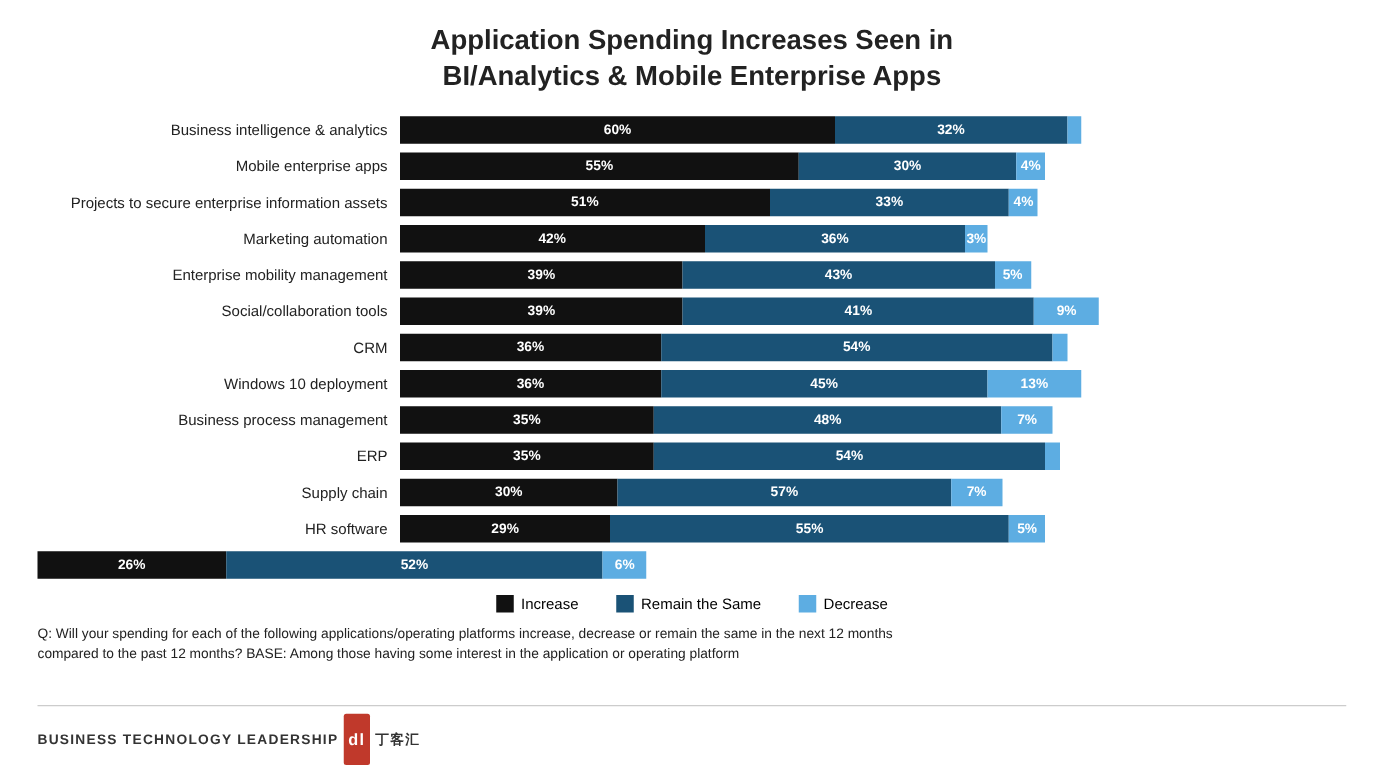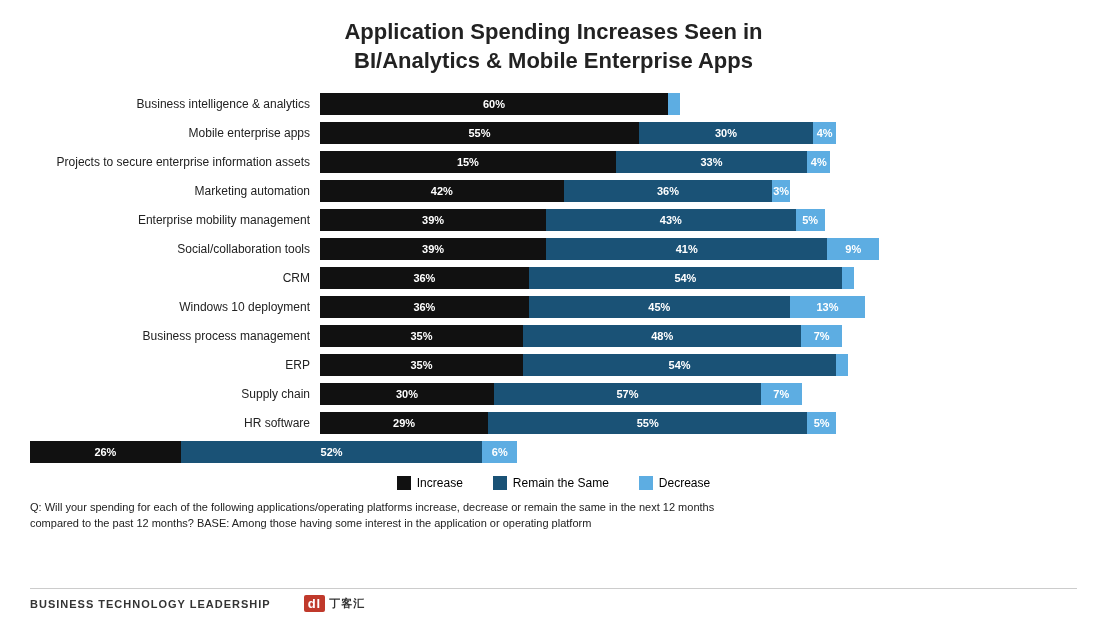--- a/index.html
+++ b/index.html
@@ -143,23 +143,22 @@
       font-weight: bold;
       color: #333;
       letter-spacing: 1px;
     }
     .red-logo {
       display: inline-block;
       background: #c0392b;
       color: #fff;
       font-size: 13px;
       font-weight: bold;
-      padding: 1px 4px;
+      padding: 13px 4px;
       border-radius: 2px;
-      margin-left: 29px;
     }
     .chart-content {
       display: flex;
       flex-direction: column;
       flex: 1;
       justify-content: flex-start;
     }
   </style>
 </head>
 <body>
@@ -169,35 +168,36 @@
     <div>Application Spending Increases Seen in</div>
     <div>BI/Analytics &amp; Mobile Enterprise Apps</div>
   </div>
 
   <div class="chart-content">
     <div id="chart-rows">
         <div class="chart-row">
           <div class="row-label">Business intelligence &amp; analytics</div>
           <div class="bar-container">
             <div class="bar-increase" style="width: 348px;">60%</div>
+            <div class="bar-same" style="width: 185.6px;">32%</div>
             <div class="bar-decrease" style="width: 11.6px;"></div>
           </div>
         </div>
         <div class="chart-row">
           <div class="row-label">Mobile enterprise apps</div>
           <div class="bar-container">
             <div class="bar-increase" style="width: 319px;">55%</div>
             <div class="bar-same" style="width: 174px;">30%</div>
             <div class="bar-decrease" style="width: 23.2px;">4%</div>
           </div>
         </div>
         <div class="chart-row">
           <div class="row-label">Projects to secure enterprise information assets</div>
           <div class="bar-container">
-            <div class="bar-increase" style="width: 295.8px;">15%</div>
+            <div class="bar-increase" style="width: 295.8px;">51%</div>
             <div class="bar-same" style="width: 191.4px;">33%</div>
             <div class="bar-decrease" style="width: 23.2px;">4%</div>
           </div>
         </div>
         <div class="chart-row">
           <div class="row-label">Marketing automation</div>
           <div class="bar-container">
             <div class="bar-increase" style="width: 243.6px;">42%</div>
             <div class="bar-same" style="width: 208.8px;">36%</div>
             <div class="bar-decrease" style="width: 17.4px;">3%</div>

